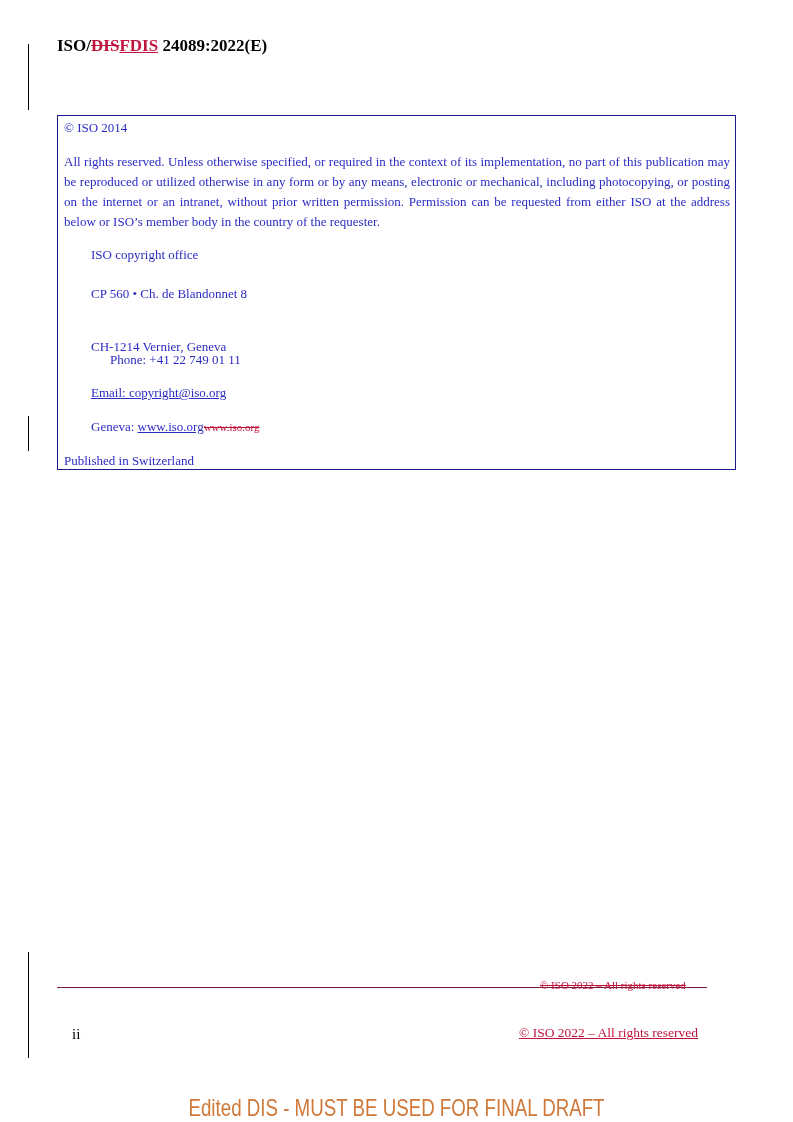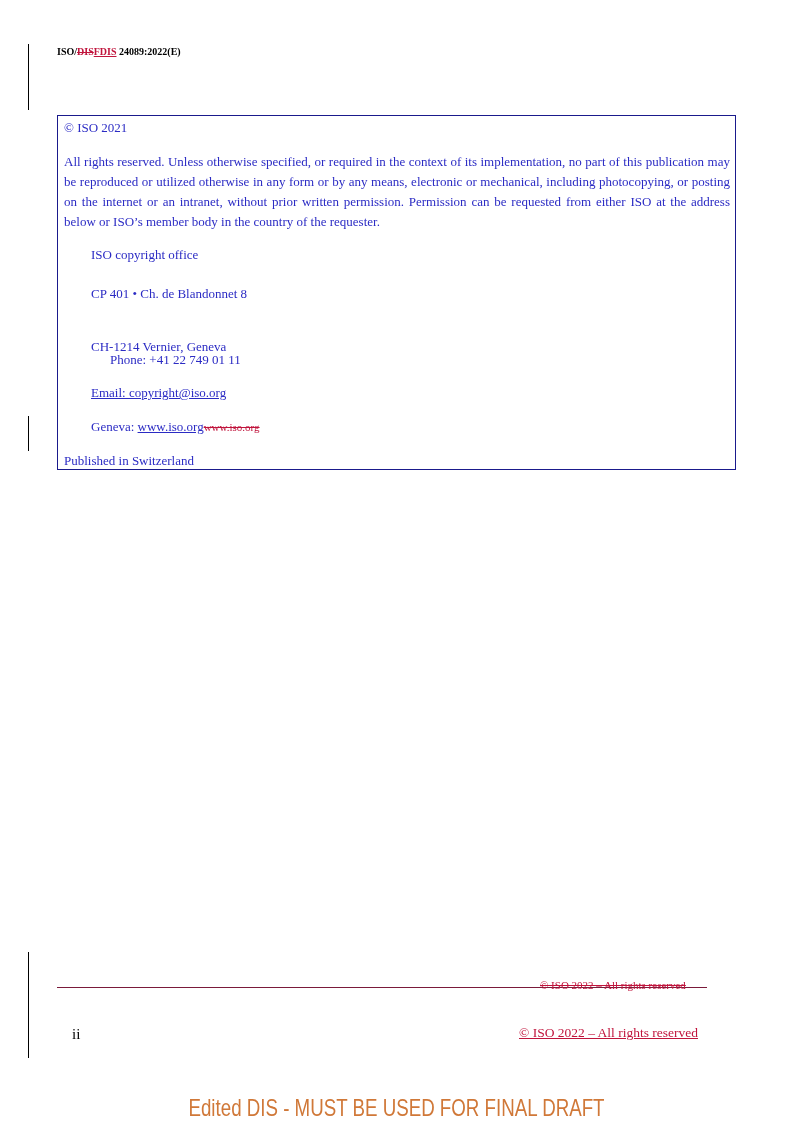--- a/index.html
+++ b/index.html
@@ -1,19 +1,19 @@
 <!DOCTYPE html>
 <html><head>
 <meta charset="utf-8">
 <style>
   html, body { margin: 0; padding: 0; background: #ffffff; }
   body { width: 793px; height: 1122px; position: relative; overflow: hidden;
          font-family: "Liberation Serif", "DejaVu Serif", serif; }
   .change-bar { position: absolute; left: 28px; width: 1px; background: #000; }
-  .header { position: absolute; left: 57px; top: 46px; font-size: 10px; font-weight: bold; color: #000; font-family: Liberation Serif, serif; }
+  .header { position: absolute; left: 57px; top: 36px; font-size: 17px; font-weight: bold; color: #000; font-family: Liberation Serif, serif; }
   .del { color: #c0143c; text-decoration: line-through; }
   .ins { color: #c0143c; text-decoration: underline; }
   .box { position: absolute; left: 57px; top: 115px; width: 677px; height: 353px;
          border: 1px solid #1a1a8c; color: #2b2bc4; font-size: 13px; }
   .box p { margin: 0; position: absolute; }
   .copy { left: 6px; top: 4px; }
   .rights { left: 6px; top: 36px; width: 666px; text-align: justify; line-height: 20px; }
   .addr { left: 33px; }
   .pub { left: 6px; top: 337px; text-align: center; }
   .web-link { text-decoration: underline; }
@@ -31,24 +31,24 @@
 
 <div class="change-bar" style="top:44px;height:66px;"></div>
 <div class="change-bar" style="top:416px;height:35px;"></div>
 <div class="change-bar" style="top:952px;height:106px;"></div>
 
 <div class="header">
   <span>ISO/</span><span class="del">DIS</span><span class="ins">FDIS</span><span> 24089:2022(E)</span>
 </div>
 
 <div class="box">
-  <p class="copy">© ISO 2021</p>
+  <p class="copy">© ISO 2014</p>
   <p class="rights">All rights reserved. Unless otherwise specified, or required in the context of its implementation, no part of this publication may be reproduced or utilized otherwise in any form or by any means, electronic or mechanical, including photocopying, or posting on the internet or an intranet, without prior written permission. Permission can be requested from either ISO at the address below or ISO’s member body in the country of the requester.</p>
   <p class="addr" style="top:131px;">ISO copyright office</p>
-  <p class="addr" style="top:170px;">CP 401 • Ch. de Blandonnet 8</p>
+  <p class="addr" style="top:170px;">CP 560 • Ch. de Blandonnet 8</p>
   <p class="addr" style="top:203px;margin-top:20px;">CH-1214 Vernier, Geneva</p>
   <p class="addr" style="top:236px;margin-left:19px;">Phone: +41 22 749 01 11</p>
   <p class="addr" style="top:269px;text-decoration:underline;">Email: copyright@iso.org</p>
   <p class="addr" style="top:303px;">
     <span>Geneva: </span><span class="web-link">www.iso.org</span><span class="web-del">www.iso.org</span>
   </p>
   <p class="pub">Published in Switzerland</p>
 </div>
 
 <div class="footer-line"></div>

